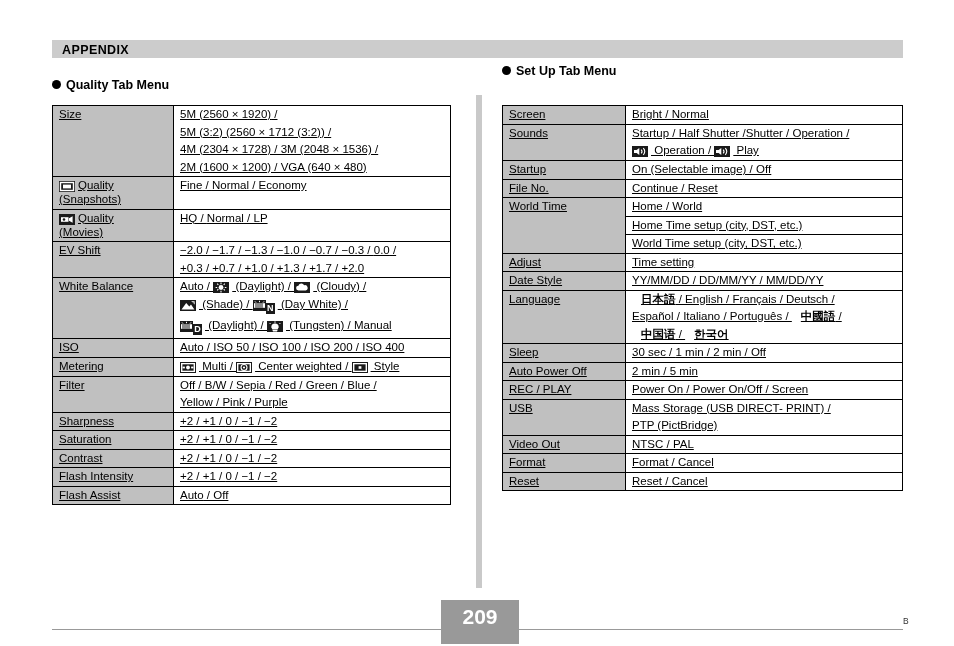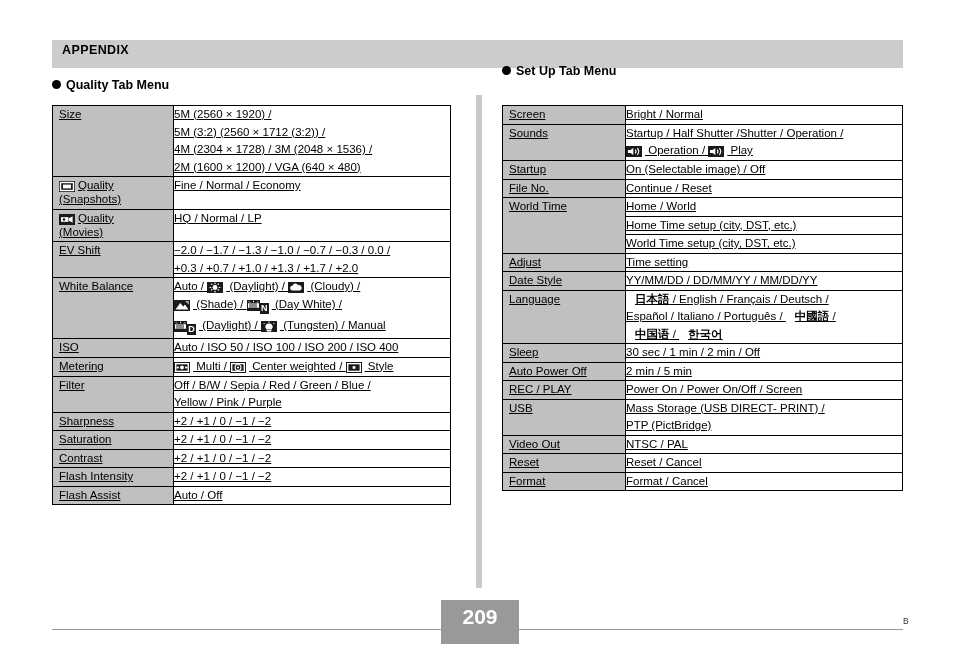--- a/index.html
+++ b/index.html
@@ -10,21 +10,21 @@
     font-family: "Liberation Sans", "DejaVu Sans", sans-serif;
     color: #000000;
     overflow: hidden;
   }
   .page { position: relative; width: 954px; height: 646px; }
 
   
   .header-band {
     position: absolute;
     left: 52px; top: 40px;
-    width: 851px; height: 28px;
+    width: 851px; height: 18px;
     background: #cccccc;
   }
   .header-band .title {
     position: absolute;
     left: 10px; top: 3px;
     font-size: 12.5px;
     font-weight: bold;
     letter-spacing: 0.4px;
   }
 
@@ -70,21 +70,21 @@
   }
   .menu-table .lbl {
     background: #c0c0c0;
     padding: 3px 0 3px 6px;
   }
   .menu-table .val {
     background: #ffffff;
     padding: 0;
   }
   .menu-table .val .line {
-    padding: 3px 0 3px 0;
+    padding: 3px 0 3px 6px;
     white-space: nowrap;
   }
   .menu-table .val.split .line + .line {
     border-top: 1px solid #000;
   }
   .lbl .lline { white-space: nowrap; display: block; padding-bottom: 2px; }
   .lbl .lline:last-child { padding-bottom: 0; }
 
   #table-quality { left: 52px; top: 105px; width: 398px; }
   #table-quality col.c1 { width: 121px; }
@@ -456,32 +456,32 @@
         <tr>
           <td class="lbl">
             <span class="lline">Video Out</span>
           </td>
           <td class="val">
             <div class="line"><span>NTSC / PAL</span></div>
           </td>
         </tr>
         <tr>
           <td class="lbl">
+            <span class="lline">Format</span>
+          </td>
+          <td class="val">
+            <div class="line"><span>Format / </span><span class="u">Cancel</span></div>
+          </td>
+        </tr>
+        <tr>
+          <td class="lbl">
             <span class="lline">Reset</span>
           </td>
           <td class="val">
             <div class="line"><span>Reset / </span><span class="u">Cancel</span></div>
-          </td>
-        </tr>
-        <tr>
-          <td class="lbl">
-            <span class="lline">Format</span>
-          </td>
-          <td class="val">
-            <div class="line"><span>Format / </span><span class="u">Cancel</span></div>
           </td>
         </tr>
       </tbody>
   </table>
 
   <div class="footer-rule"></div>
   <div class="page-num-box">
     <span class="num">209</span>
   </div>
   <div class="corner-mark">B</div>

